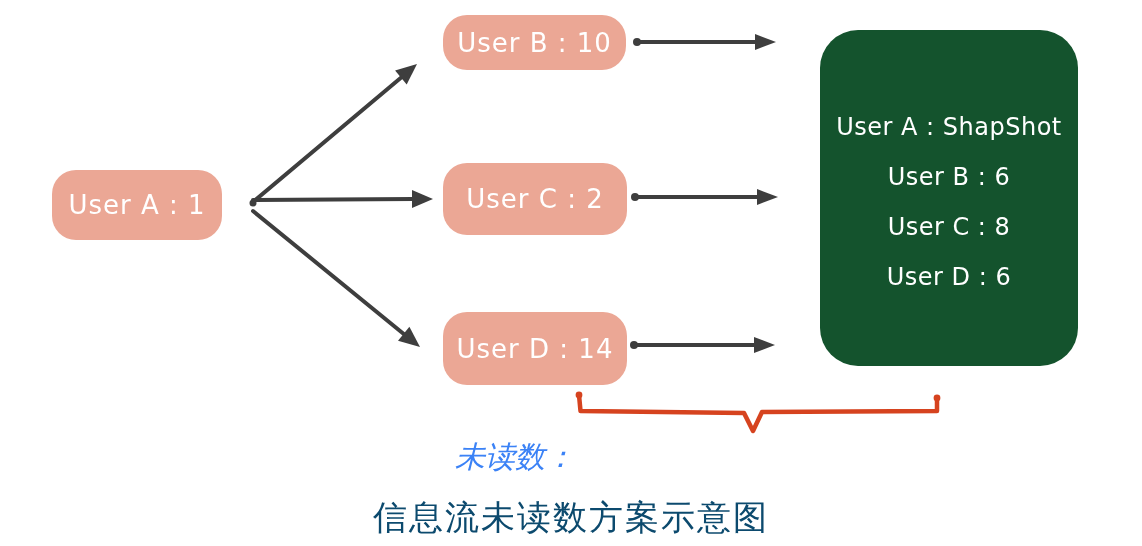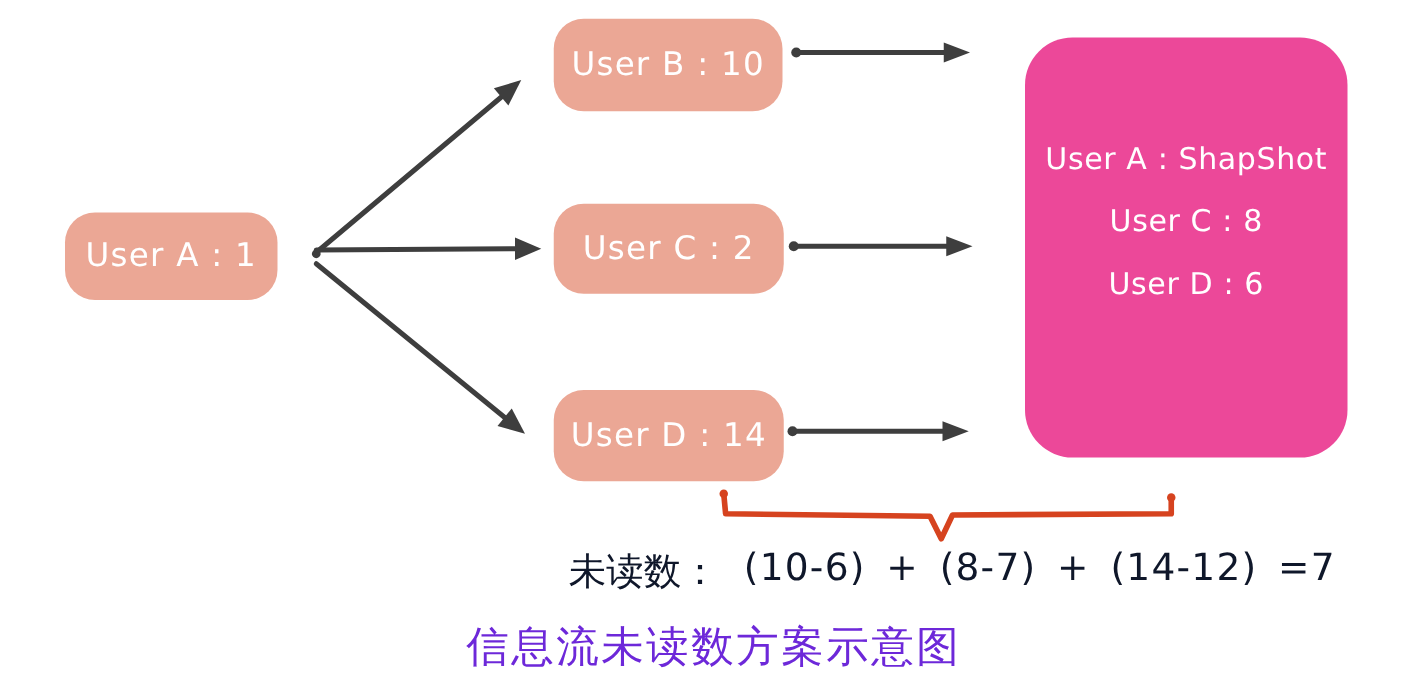--- a/index.html
+++ b/index.html
@@ -19,61 +19,62 @@
     border-radius: 24px;
     display: flex;
     align-items: center;
     justify-content: center;
     color: #ffffff;
     font-size: 26px;
     letter-spacing: 1px;
     white-space: nowrap;
   }
   .node-a { left: 52px;  top: 170px; width: 170px; height: 70px; }
-  .node-b { left: 443px; top: 15px;  width: 183px; height: 74px; align-items: center; }
+  .node-b { left: 443px; top: 15px;  width: 183px; height: 55px; align-items: center; }
   .node-c { left: 443px; top: 163px; width: 184px; height: 72px; }
   .node-d { left: 443px; top: 312px; width: 184px; height: 73px; }
 
   .snapshot {
     position: absolute;
     left: 820px; top: 30px;
     width: 258px; height: 336px;
-    background: #ec4899;
+    background: #14532d;
     border-radius: 38px;
     color: #ffffff;
     box-sizing: border-box;
     padding-top: 72px;
     display: flex;
     flex-direction: column;
     align-items: center;
   }
   .snap-line {
     line-height: 50px;
     font-size: 24px;
     letter-spacing: 0.5px;
     white-space: nowrap;
   }
 
   .formula {
     position: absolute;
     left: 455px; top: 437px;
     display: flex;
     gap: 20px;
-    color: #0f172a;
+    color: #3b82f6;
     font-size: 30px;
     white-space: nowrap;
+    font-style: italic;
   }
   .formula-exp { word-spacing: 6px; letter-spacing: 1px; }
 
   .caption {
     position: absolute;
     left: 0; right: 0; top: 495px;
     text-align: center;
     font-size: 34px;
-    color: #6d28d9;
+    color: #0c4a6e;
     letter-spacing: 2px;
   }
 </style>
 </head>
 <body>
 
 <div class="canvas">
 
   <svg class="layer" width="1142" height="546" viewBox="0 0 1142 546">
 
@@ -130,24 +131,24 @@
   <div class="node node-c">
     <span>User C : 2</span>
   </div>
 
   <div class="node node-d">
     <span>User D : 14</span>
   </div>
 
   <div class="snapshot">
     <div class="snap-line">User A : ShapShot</div>
+    <div class="snap-line">User B : 6</div>
     <div class="snap-line">User C : 8</div>
     <div class="snap-line">User D : 6</div>
   </div>
 
   <div class="formula">
     <span>未读数：</span>
-    <span class="formula-exp">(10-6) + (8-7) + (14-12) =7</span>
   </div>
 
   <div class="caption">信息流未读数方案示意图</div>
 
 </div>
 
 </body></html>

